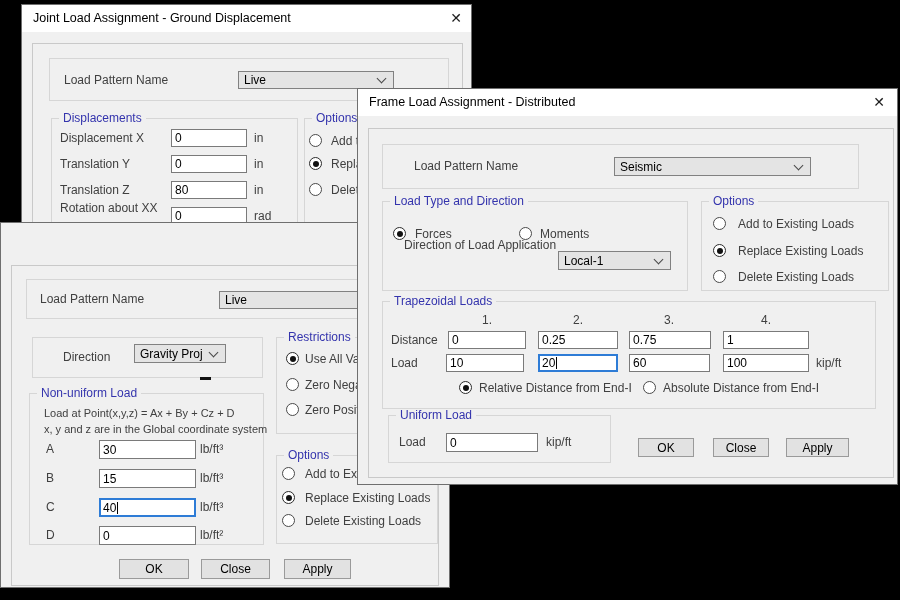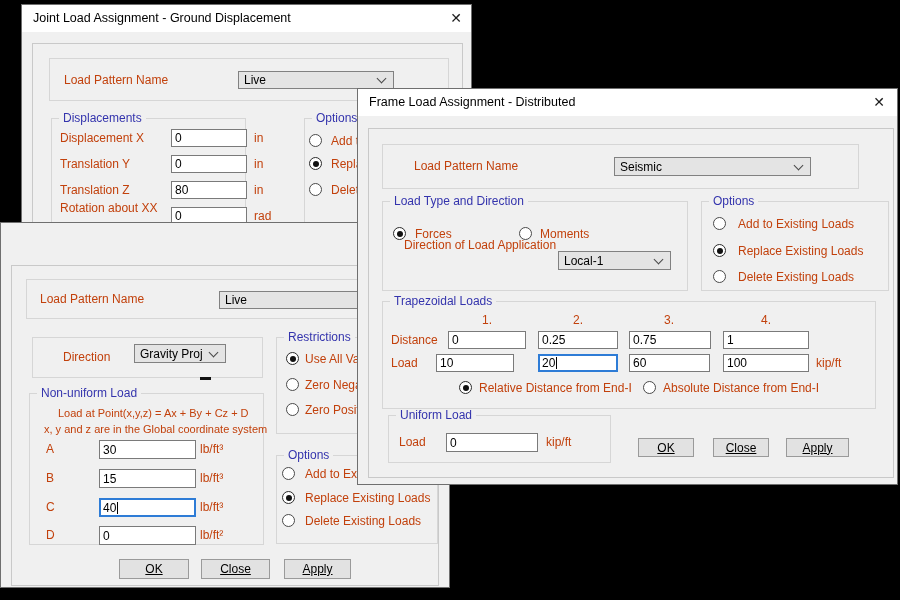--- a/index.html
+++ b/index.html
@@ -8,57 +8,57 @@
   *{box-sizing:border-box;}
   .dialog{position:absolute;background:#f0f0f0;border:1px solid #6f6f6f;overflow:hidden;}
   .titlebar{position:absolute;left:0;right:0;top:0;height:27px;background:#ffffff;}
   .title-text{position:absolute;left:11px;top:6px;font-size:12.5px;color:#000;white-space:nowrap;}
   .close-x{position:absolute;top:4px;width:18px;height:18px;font-size:14px;color:#1c1c1c;
            text-align:center;line-height:18px;font-weight:400;}
   .panel{position:absolute;border:1px solid #c9c9c9;}
   .group{position:absolute;border:1px solid #d6d6d6;}
   .group-label{position:absolute;top:-7px;left:7px;background:#f0f0f0;padding:0 4px;
                color:#3434ad;font-size:12px;line-height:13px;white-space:nowrap;}
-  .lbl{position:absolute;font-size:12px;line-height:14px;color:#c2410c;white-space:nowrap;}
+  .lbl{position:absolute;font-size:12px;line-height:14px;color:#404040;white-space:nowrap;}
   .small{font-size:11px;}
   .input{position:absolute;background:#fff;border:1px solid #7a7a7a;font-size:12px;
          padding:0 3px;display:flex;align-items:center;white-space:nowrap;color:#000;}
   .input.focused{border:2px solid #2e7cd6;padding:0 2px;}
   .cursor{display:inline-block;width:1px;height:12px;background:#000;margin-left:1px;}
   .combo{position:absolute;background:#e4e4e4;border:1px solid #818181;font-size:12px;
          display:flex;align-items:center;padding-left:5px;color:#000;white-space:nowrap;}
   .chev{position:absolute;right:8px;top:50%;width:7px;height:7px;
         border-right:1.5px solid #484848;border-bottom:1.5px solid #484848;
         transform:translateY(-72%) rotate(45deg);}
   .radio{position:absolute;width:13px;height:13px;border-radius:50%;
          border:1px solid #4a4a4a;background:#fff;}
   .radio.checked{border-color:#2b2b2b;}
   .radio.checked::after{content:"";position:absolute;left:2.5px;top:2.5px;width:6px;height:6px;
          border-radius:50%;background:#111;}
   .btn{position:absolute;background:#e2e2e2;border:1px solid #9a9a9a;font-size:12px;color:#000;
-       display:flex;align-items:center;justify-content:center;text-decoration:underline;}
+       display:flex;align-items:center;justify-content:center;}
   .dash{position:absolute;background:#111;}
 </style>
 </head>
 <body>
 
 <div class="dialog" style="left:21px;top:4px;width:451px;height:260px;z-index:1;">
   <div class="titlebar">
     <span class="title-text">Joint Load Assignment - Ground Displacement</span>
     <span class="close-x" style="right:6px;">✕</span>
   </div>
   <div class="panel" style="left:10px;top:38px;width:431px;height:230px;"></div>
   <div class="group" style="left:27px;top:53px;width:400px;height:43px;"></div>
   <span class="lbl" style="left:42px;top:68px;">Load Pattern Name</span>
   <div class="combo" style="left:216px;top:66px;width:156px;height:18px;">
     <span>Live</span>
     <span class="chev"></span>
   </div>
 
-  <div class="group" style="left:29px;top:113px;width:195px;height:145px;">
+  <div class="group" style="left:29px;top:113px;width:247px;height:145px;">
     <span class="group-label">Displacements</span>
   </div>
   <span class="lbl" style="left:38px;top:126px;">Displacement X</span>
   <div class="input" style="left:149px;top:124px;width:76px;height:18px;">
       <span>0</span>
     </div>
   <span class="lbl" style="left:232px;top:126px;">in</span>
 
   <span class="lbl" style="left:38px;top:152px;">Translation Y</span>
   <div class="input" style="left:149px;top:150px;width:76px;height:18px;">
@@ -113,21 +113,21 @@
   <span class="radio checked" style="left:285px;top:129px;"></span>
   <span class="lbl" style="left:304px;top:129px;">Use All Values</span>
   <span class="radio" style="left:285px;top:155px;"></span>
   <span class="lbl" style="left:304px;top:155px;">Zero Negative Values</span>
   <span class="radio" style="left:285px;top:180px;"></span>
   <span class="lbl" style="left:304px;top:180px;">Zero Positive Values</span>
 
   <div class="group" style="left:28px;top:170px;width:235px;height:152px;">
     <span class="group-label">Non-uniform Load</span>
   </div>
-  <span class="lbl small" style="left:43px;top:183px;margin-left:14px;">Load at Point(x,y,z) = Ax + By + Cz + D</span>
+  <span class="lbl small" style="left:43px;top:183px;">Load at Point(x,y,z) = Ax + By + Cz + D</span>
   <span class="lbl small" style="left:43px;top:199px;">x, y and z are in the Global coordinate system</span>
 
   <span class="lbl" style="left:45px;top:219px;">A</span>
   <div class="input" style="left:98px;top:217px;width:97px;height:19px;">
       <span>30</span>
     </div>
   <span class="lbl" style="left:199px;top:219px;">lb/ft³</span>
 
   <span class="lbl" style="left:45px;top:248px;">B</span>
   <div class="input" style="left:98px;top:246px;width:97px;height:19px;">
@@ -216,21 +216,21 @@
       <span>0.25</span>
     </div>
   <div class="input" style="left:271px;top:242px;width:82px;height:18px;">
       <span>0.75</span>
     </div>
   <div class="input" style="left:365px;top:242px;width:86px;height:18px;">
       <span>1</span>
     </div>
 
   <span class="lbl" style="left:33px;top:267px;">Load</span>
-  <div class="input" style="left:78px;top:265px;width:78px;height:18px;">
+  <div class="input" style="left:88px;top:265px;width:78px;height:18px;">
       <span>10</span>
     </div>
   <div class="input focused" style="left:180px;top:265px;width:80px;height:18px;">
       <span>20</span>
       <span class="cursor"></span>
     </div>
   <div class="input" style="left:271px;top:265px;width:81px;height:18px;">
       <span>60</span>
     </div>
   <div class="input" style="left:365px;top:265px;width:86px;height:18px;">

